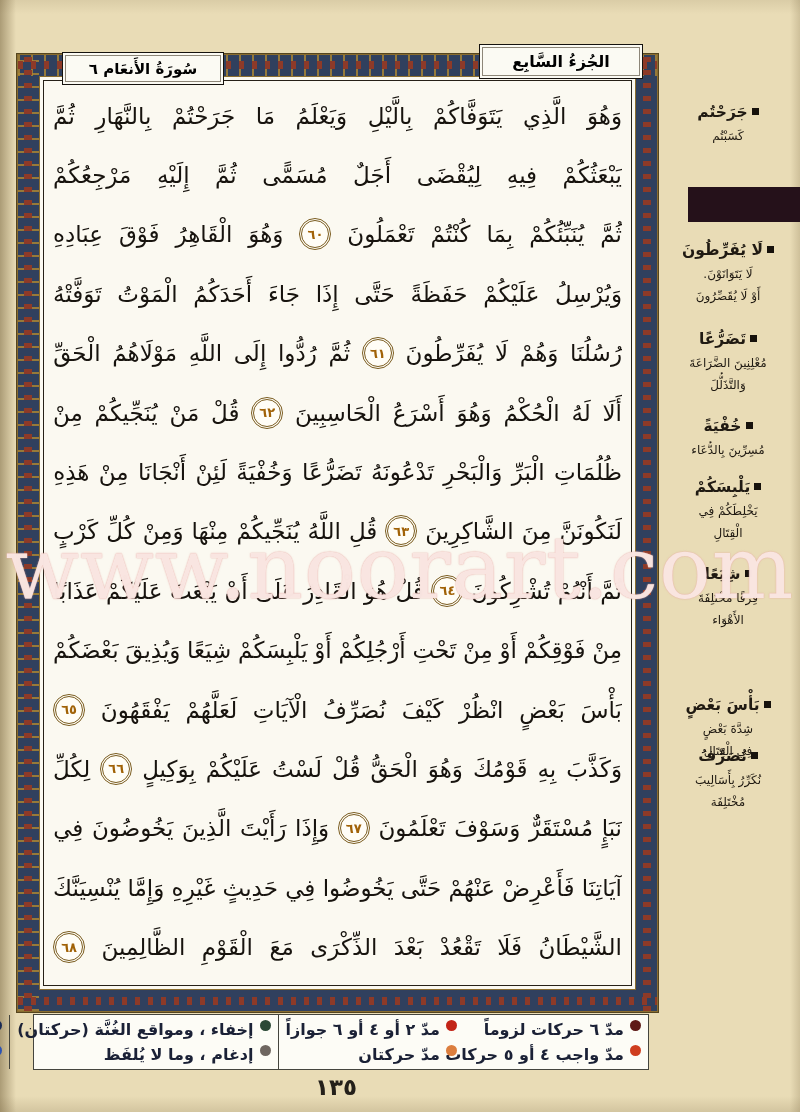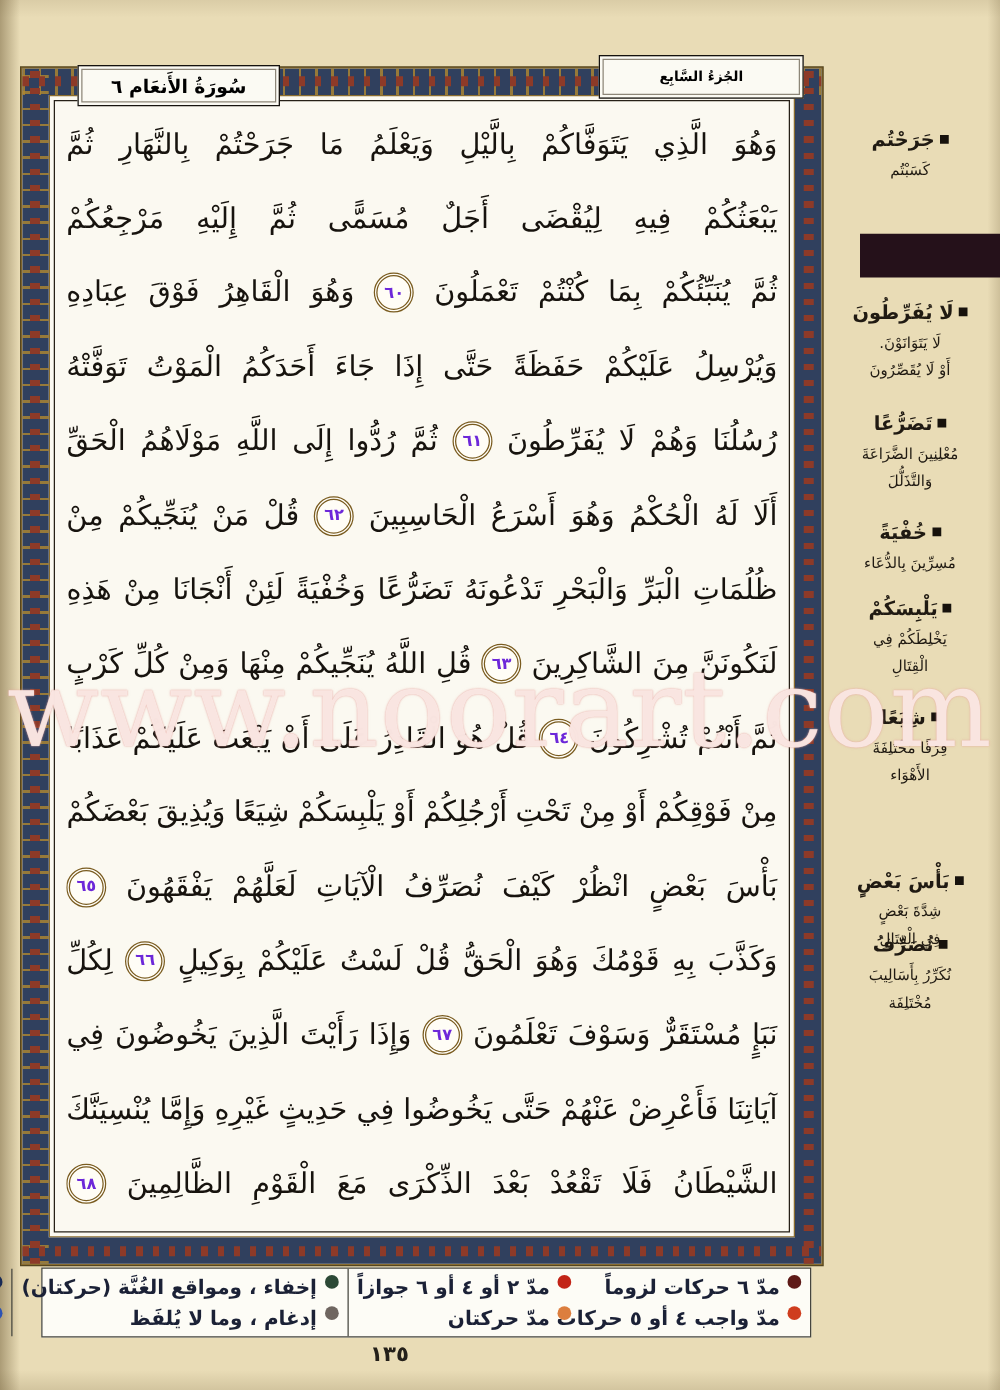--- a/index.html
+++ b/index.html
@@ -15,21 +15,21 @@
   }
   
   .cartouche{
     position:absolute;z-index:6;background:#fbfaf3;
     border:1.4px solid #15120e;
     box-shadow: inset 0 0 0 2px #fbfaf3, inset 0 0 0 3px #8d8678;
     display:flex;align-items:center;justify-content:center;
     font-weight:bold;color:#000000;font-size:15px;white-space:nowrap;
   }
   .cartouche.surah{left:62px;top:52px;width:160px;height:31px;}
-  .cartouche.juz{left:479px;top:44px;width:162px;height:33px;font-size:11px;justify-content:center;}
+  .cartouche.juz{left:479px;top:44px;width:162px;height:33px;font-size:16px;justify-content:center;}
   
   .frame{
     position:absolute;left:18px;top:55px;width:639px;height:956px;
     box-sizing:border-box;border:21px solid #30405e;background:#fbf9f1;
     box-shadow:0 0 0 1px #8a6d2f, 0 0 0 2px #55451f, inset 0 0 0 1px #8a6d2f;
     z-index:2;
   }
   .frame .motifs{
     position:absolute;inset:-21px;pointer-events:none;
     background-image:
@@ -50,21 +50,21 @@
   .quran{position:absolute;inset:5px 9px;direction:rtl;}
   .qline{
     display:flex;justify-content:space-between;align-items:center;direction:rtl;
     height:59.4px;overflow:hidden;font-size:23px;color:#17130e;
     font-weight:500;white-space:nowrap;
   }
   .vm{
     flex:0 0 auto;width:32px;height:32px;border-radius:50%;
     border:3px double #7a5c20;background:#fffdf6;box-sizing:border-box;
     display:inline-flex;align-items:center;justify-content:center;
-    font-size:13px;font-weight:bold;color:#6d28d9;
+    font-size:13px;font-weight:bold;color:#a16207;
   }
   
   .margin-col{position:absolute;left:656px;top:0;width:144px;height:1112px;z-index:3;}
   .mnote{position:absolute;width:100%;text-align:center;direction:rtl;color:#201a12;}
   .mword{display:inline-flex;align-items:center;gap:4px;font-weight:bold;font-size:15.5px;}
   .mbullet{width:7px;height:7px;background:#17120c;display:inline-block;}
   .mdef{font-size:12px;margin-top:8px;font-weight:500;}
   .redaction{position:absolute;left:688px;top:187px;width:112px;height:35px;background:#25111a;z-index:4;}
   
   .watermark{
@@ -85,22 +85,22 @@
   .lsec.madd{flex:0 0 336px;grid-template-columns:184px 1fr;}
   .lsec.ghunnah{flex:0 0 208px;grid-template-columns:1fr;}
   .lsec.tafkheem{flex:1;grid-template-columns:1fr;}
   .lentry{
     display:flex;align-items:flex-start;gap:6px;direction:rtl;
     font-size:16px;font-weight:bold;white-space:nowrap;padding:0 3px;
   }
   .ldot{width:11px;height:11px;border-radius:50%;flex:0 0 auto;}
   
   .pagenum{
-    position:absolute;left:296px;top:1074px;width:80px;text-align:left;
-    font-size:17px;font-weight:bold;color:#24201a;z-index:3;
+    position:absolute;left:296px;top:1074px;width:80px;text-align:center;
+    font-size:23px;font-weight:bold;color:#24201a;z-index:3;
   }
 </style>
 </head>
 <body>
 
 <div class="cartouche surah">
   <span>سُورَةُ الأَنعَام ٦</span>
 </div>
 <div class="cartouche juz">
   <span>الجُزءُ السَّابِع</span>

